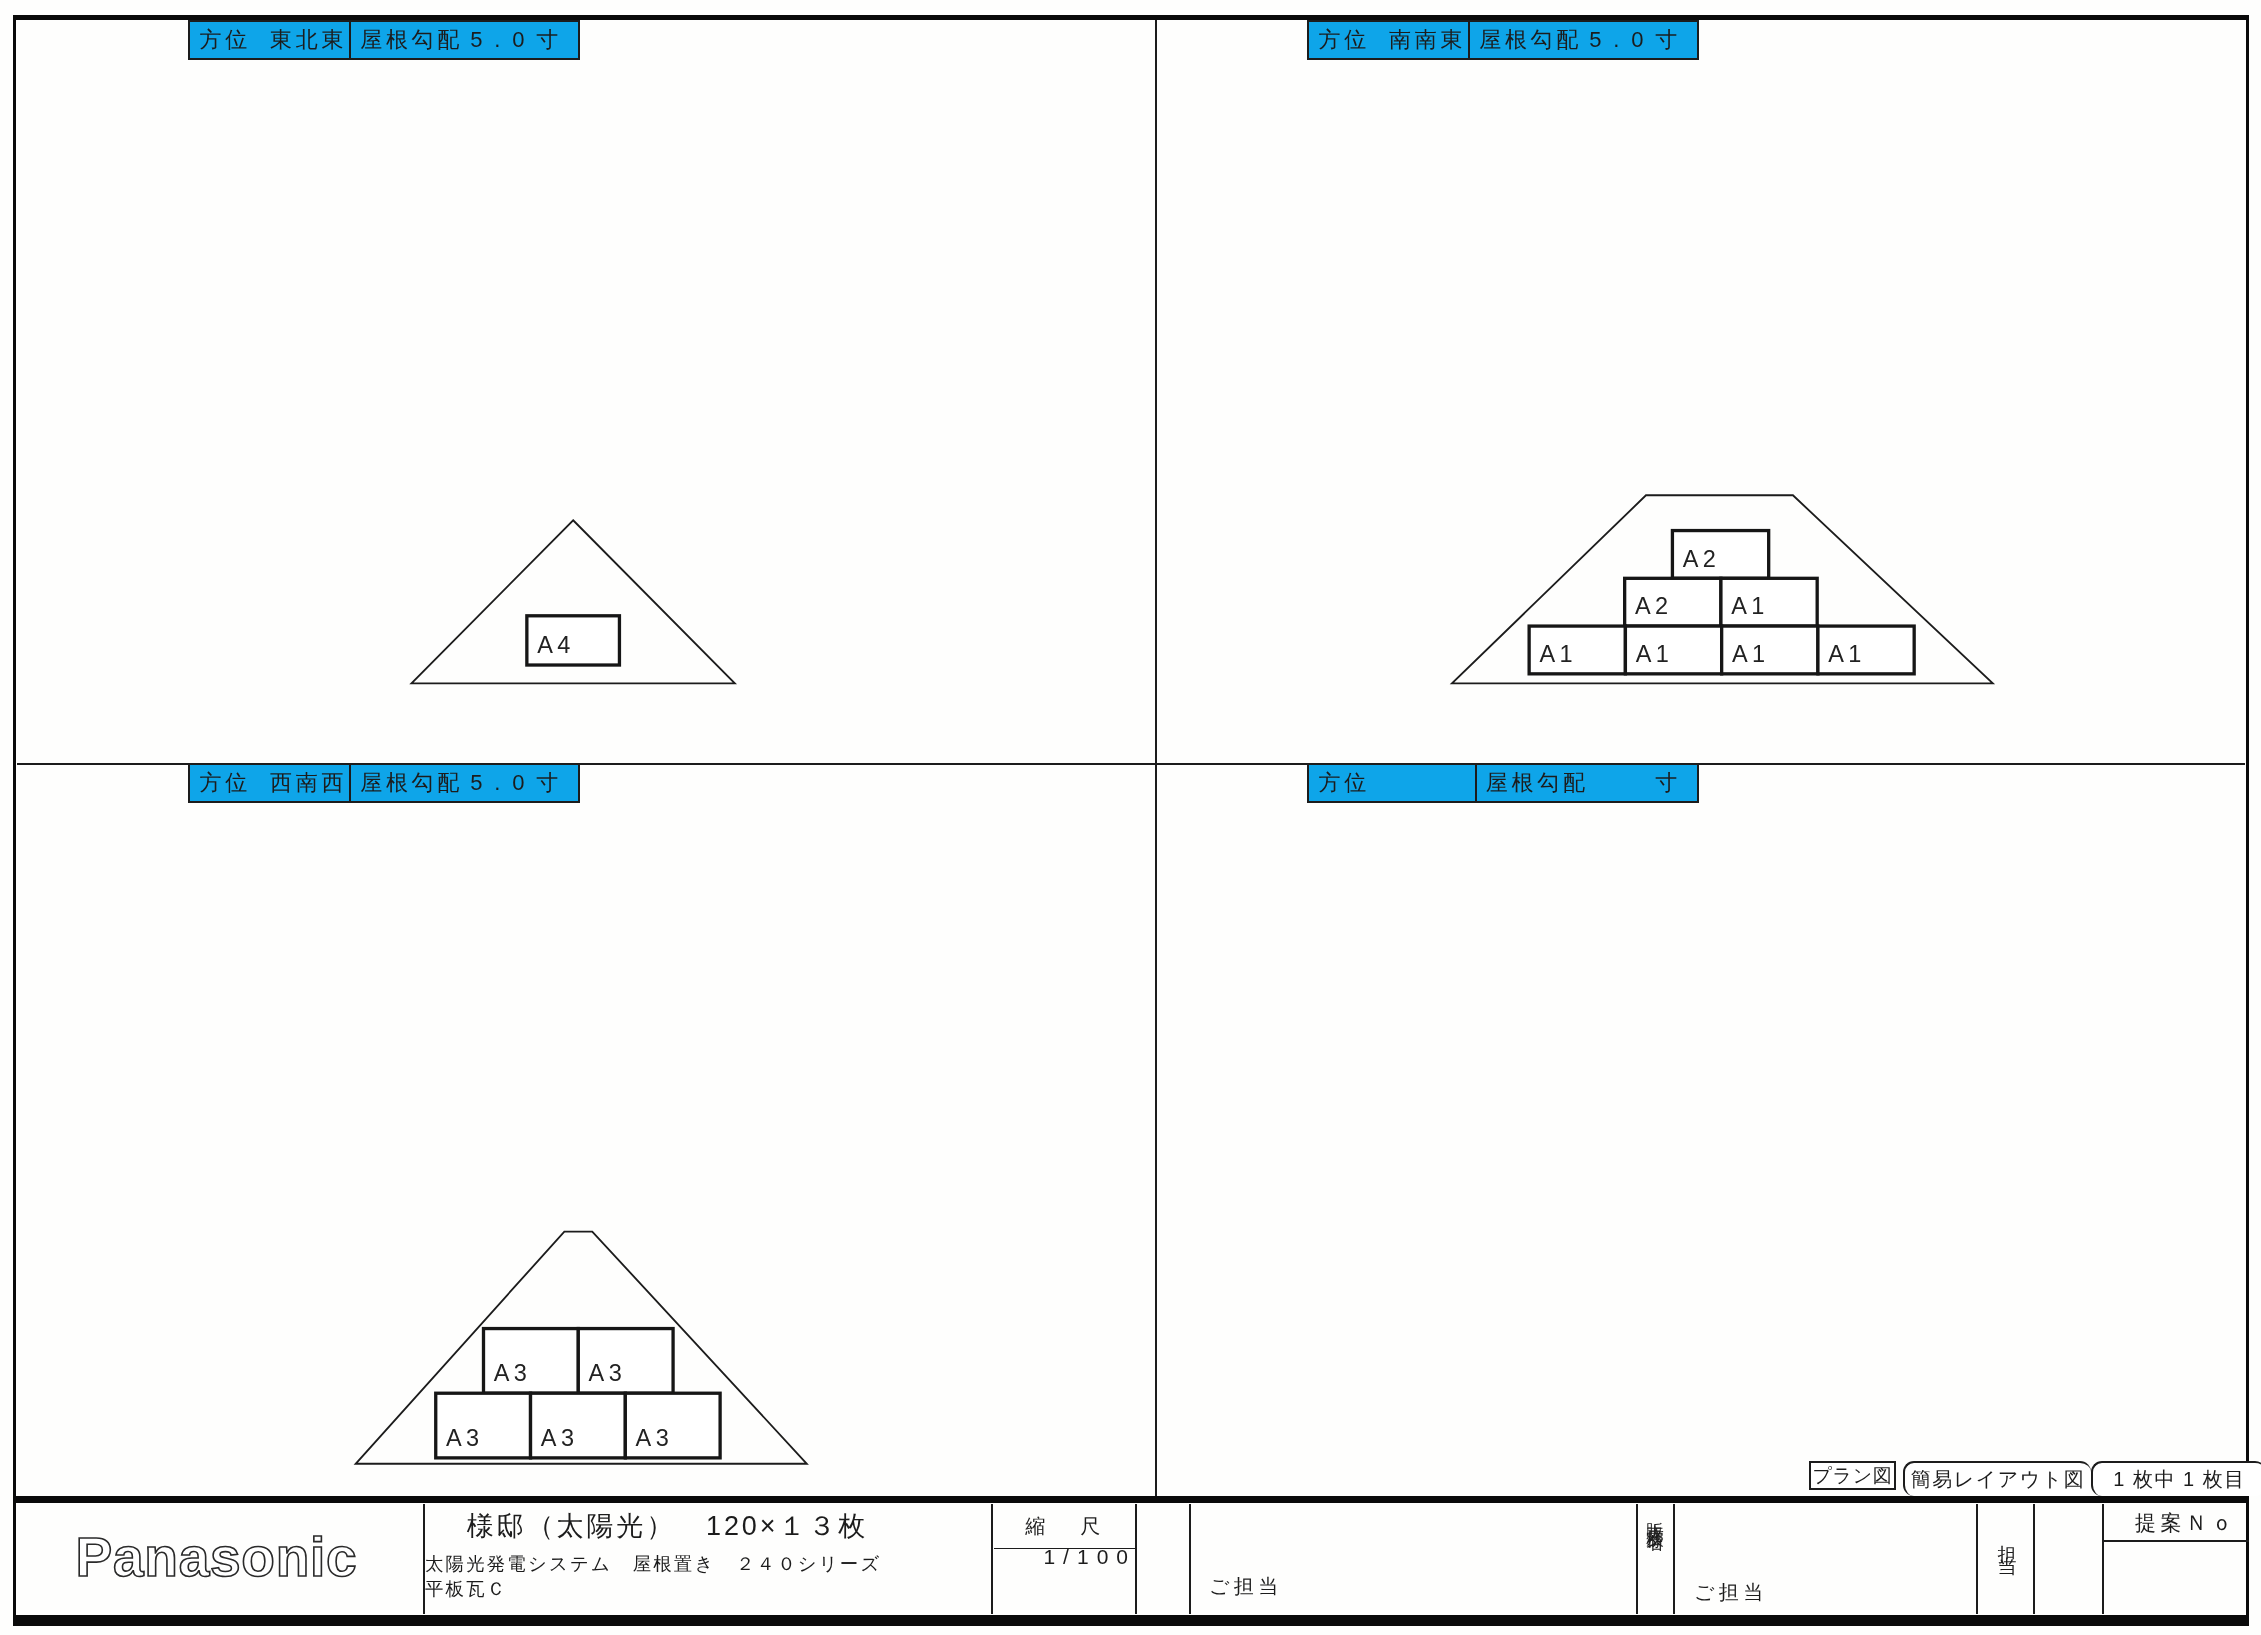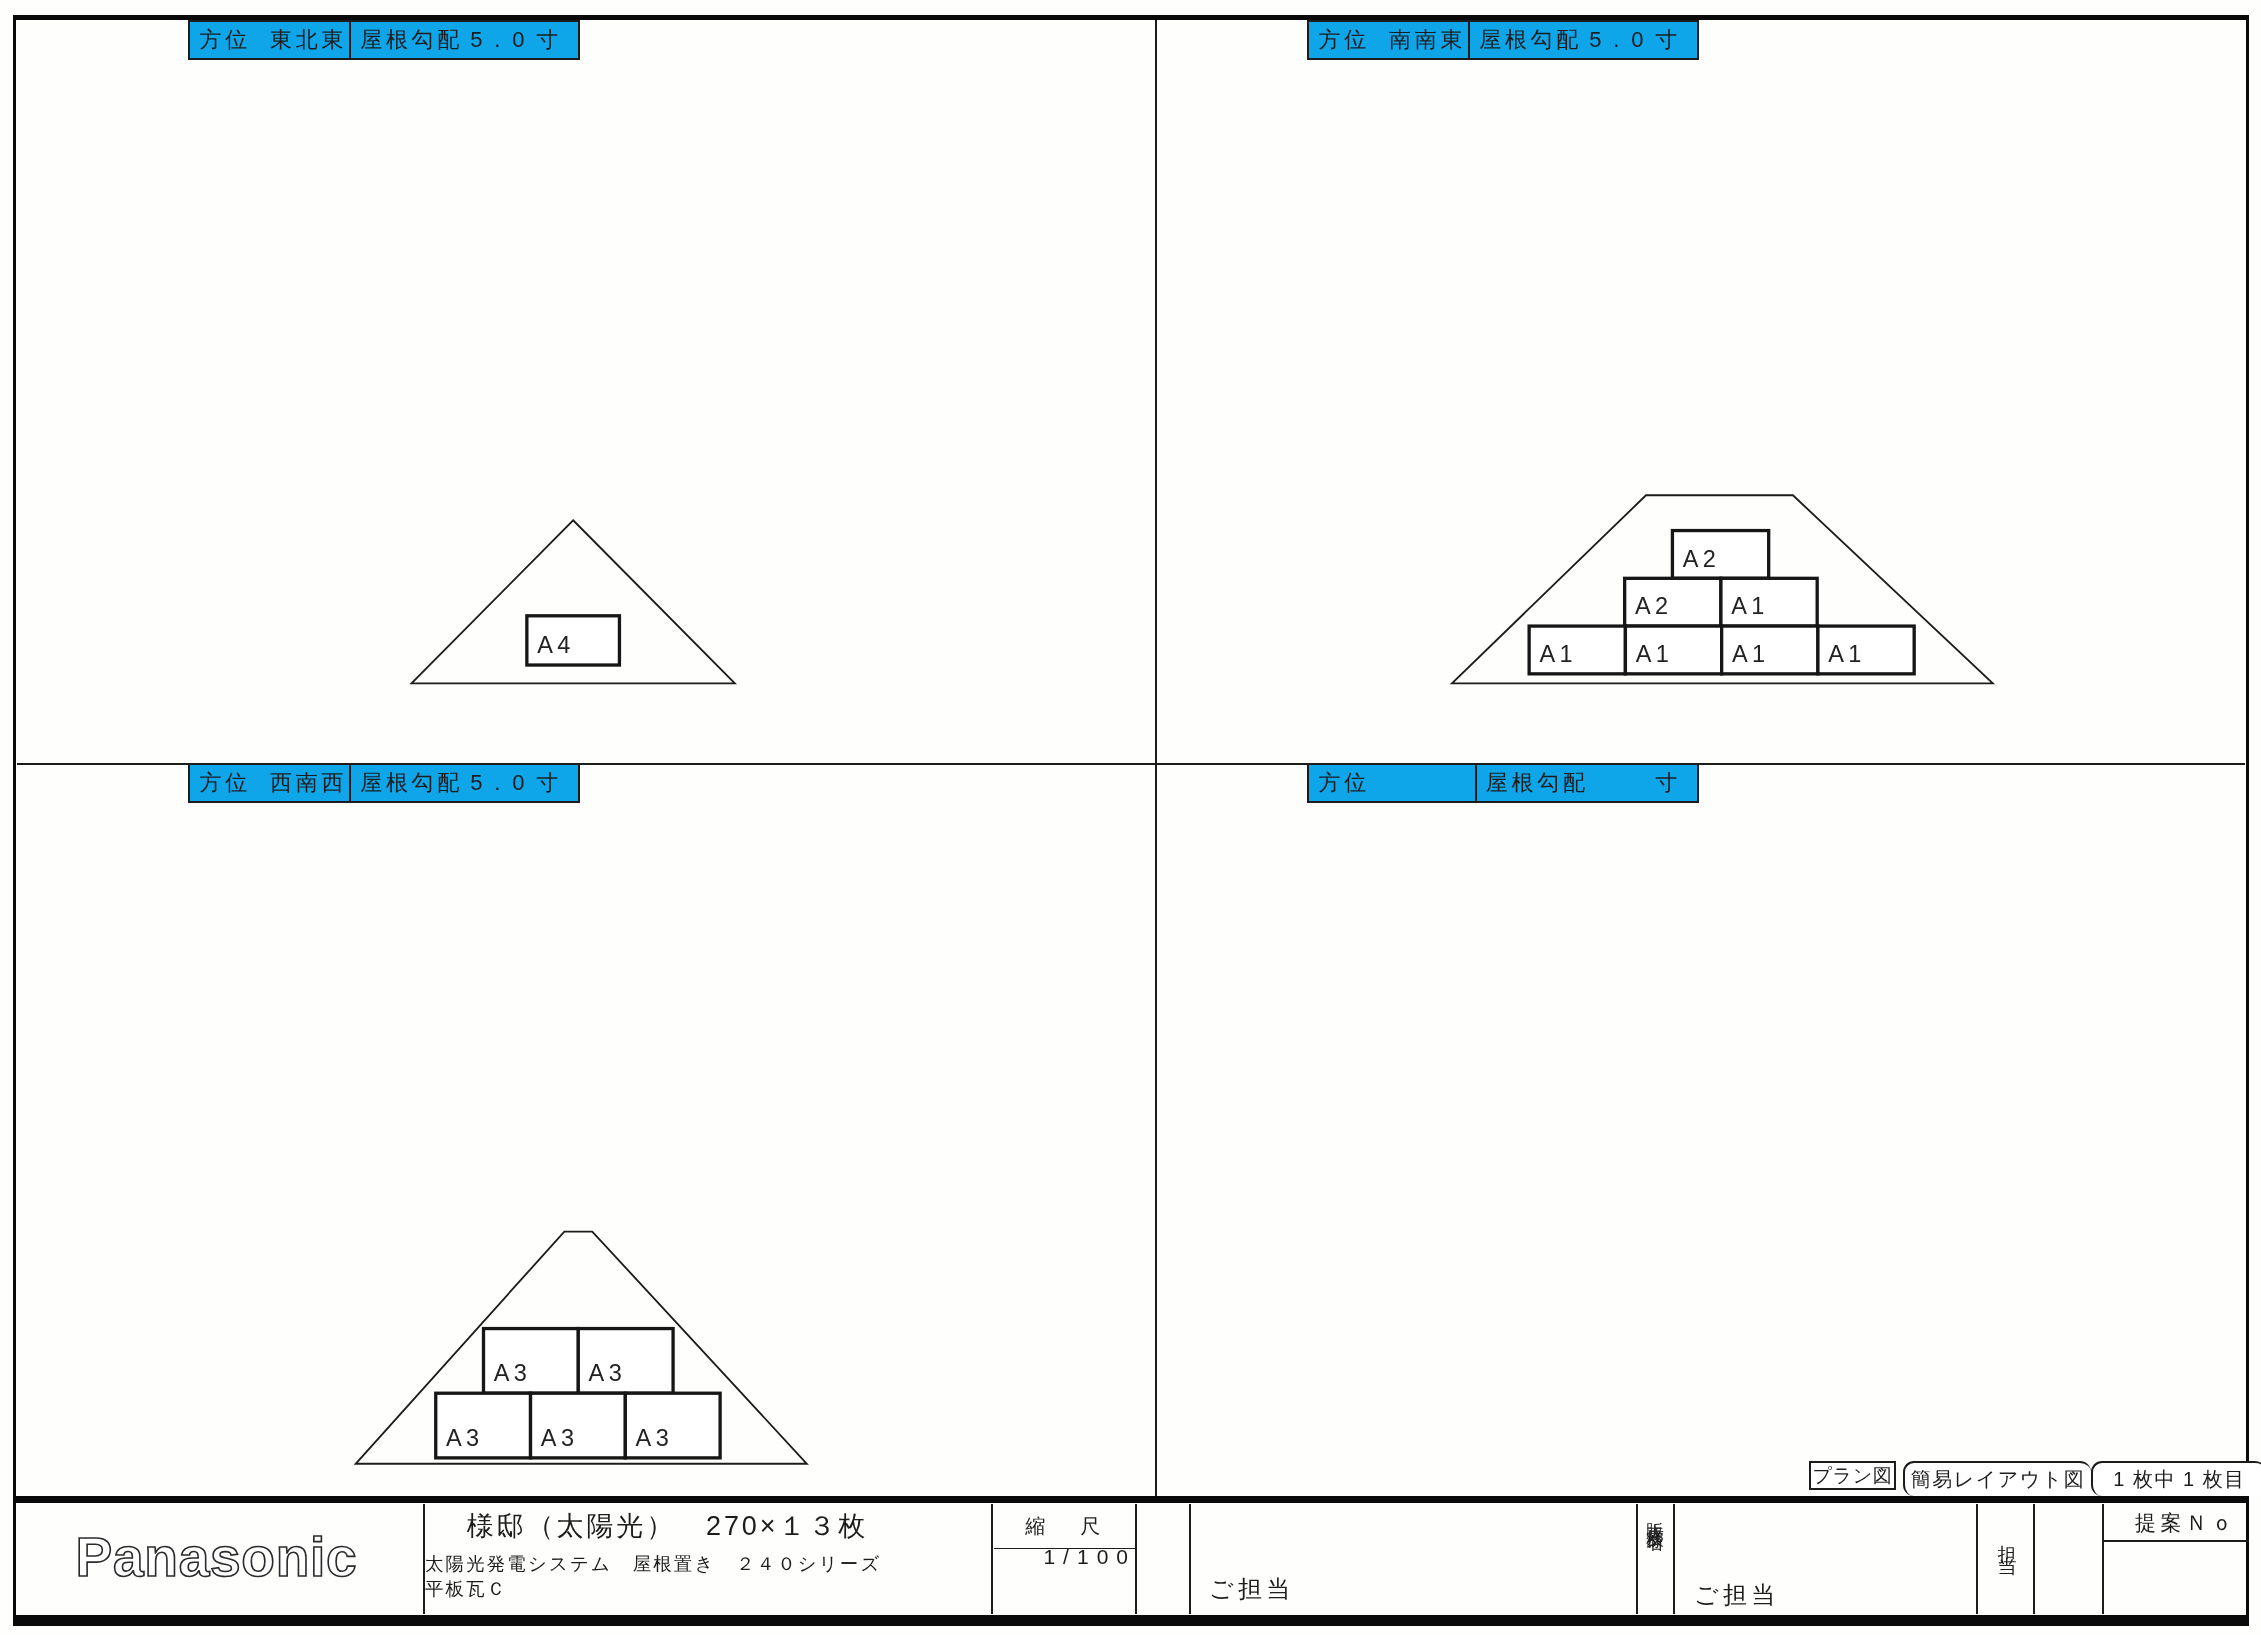--- a/index.html
+++ b/index.html
@@ -72,21 +72,21 @@
   .scale-cell{left:994px;top:1504px;width:142px;height:110px;}
   .scale-head{
     position:absolute;left:0;top:0;width:100%;height:45px;box-sizing:border-box;
     border-bottom:1.5px solid #1c1c1c;display:flex;align-items:center;justify-content:center;
     font-size:20px;letter-spacing:14.7px;padding-left:10.3px;
   }
   .scale-val{
     position:absolute;left:0;top:41px;width:100%;text-align:right;
     font-size:21px;letter-spacing:8px;
   }
-  .contact-text{font-size:24px;letter-spacing:4.4px;}
+  .contact-text{font-size:20px;letter-spacing:4.4px;}
   .vert-text{
     writing-mode:vertical-rl;text-orientation:upright;
     font-size:17.6px;letter-spacing:2.9px;
   }
   .proposal-label{font-size:21px;letter-spacing:4.4px;}
   .proposal-underline{left:2102px;top:1540px;width:147px;height:1.5px;background:#1c1c1c;position:absolute;}
 
   
   .logo-svg text{
     font-family:"Liberation Sans","DejaVu Sans",sans-serif;
@@ -209,21 +209,21 @@
   <div class="tb-vline" style="left:1673px"></div>
   <div class="tb-vline" style="left:1976px"></div>
   <div class="tb-vline" style="left:2033px"></div>
   <div class="tb-vline" style="left:2102px"></div>
 
   <svg class="abs logo-svg" style="left:44px;top:1527px" width="345" height="68" viewBox="0 0 470 92">
     <text x="235" y="67" text-anchor="middle">Panasonic</text>
   </svg>
 
   <div class="abs title-cell">
-    <div class="title-line1">様邸（太陽光）　270×１３枚</div>
+    <div class="title-line1">様邸（太陽光）　120×１３枚</div>
     <div class="title-line2">太陽光発電システム　屋根置き　２４０シリーズ　平板瓦Ｃ</div>
   </div>
 
   <div class="abs scale-cell">
     <div class="scale-head">縮 尺</div>
     <div class="scale-val">1/100</div>
   </div>
 
   <div class="tb-text contact-text" style="left:1209px;top:1573px">ご担当</div>
   <div class="tb-text vert-text" style="left:1643px;top:1508px">販売店様名</div>

